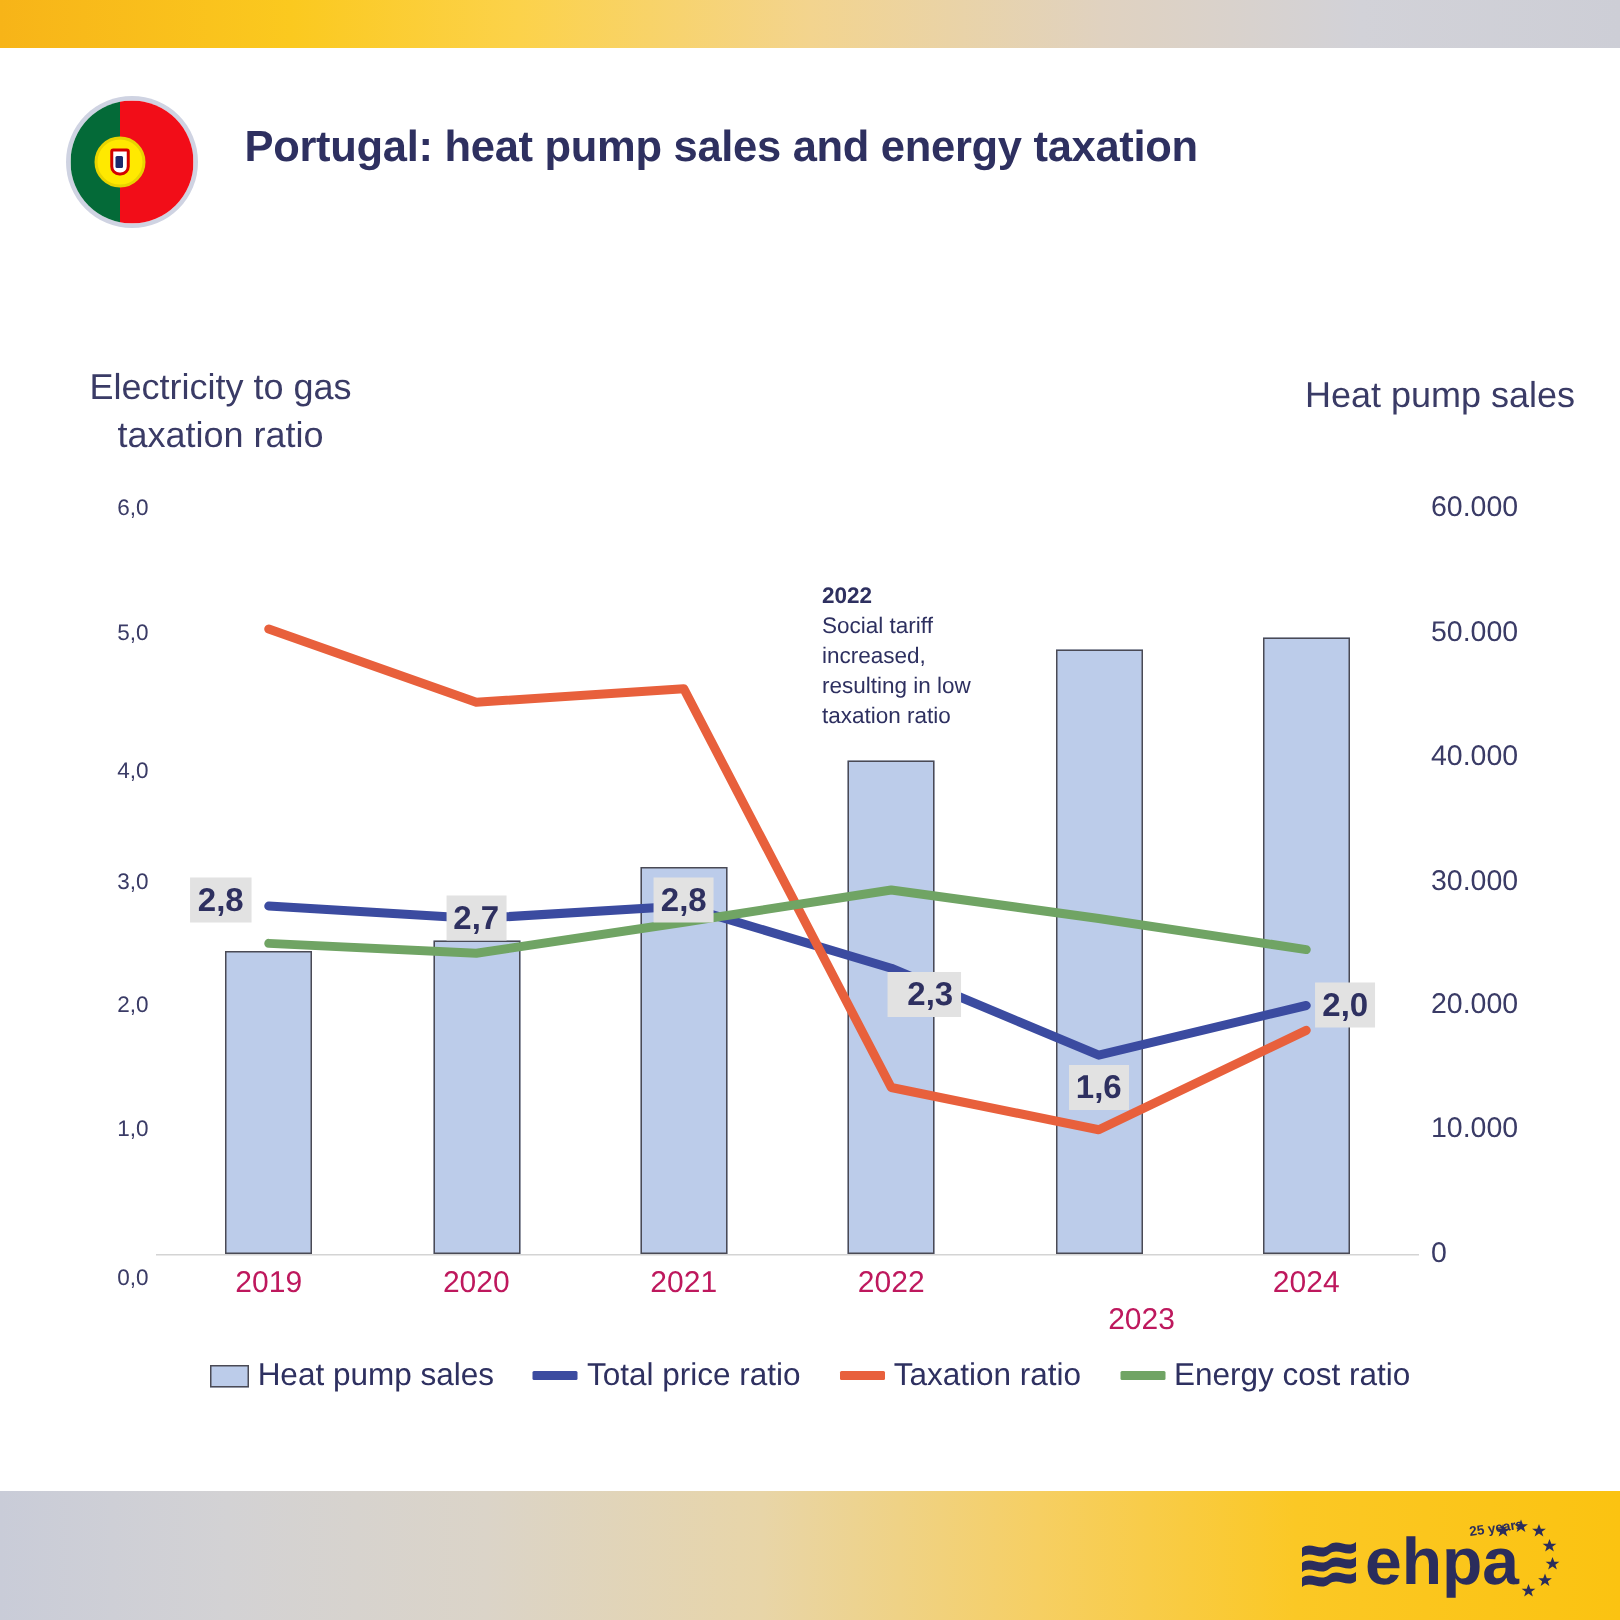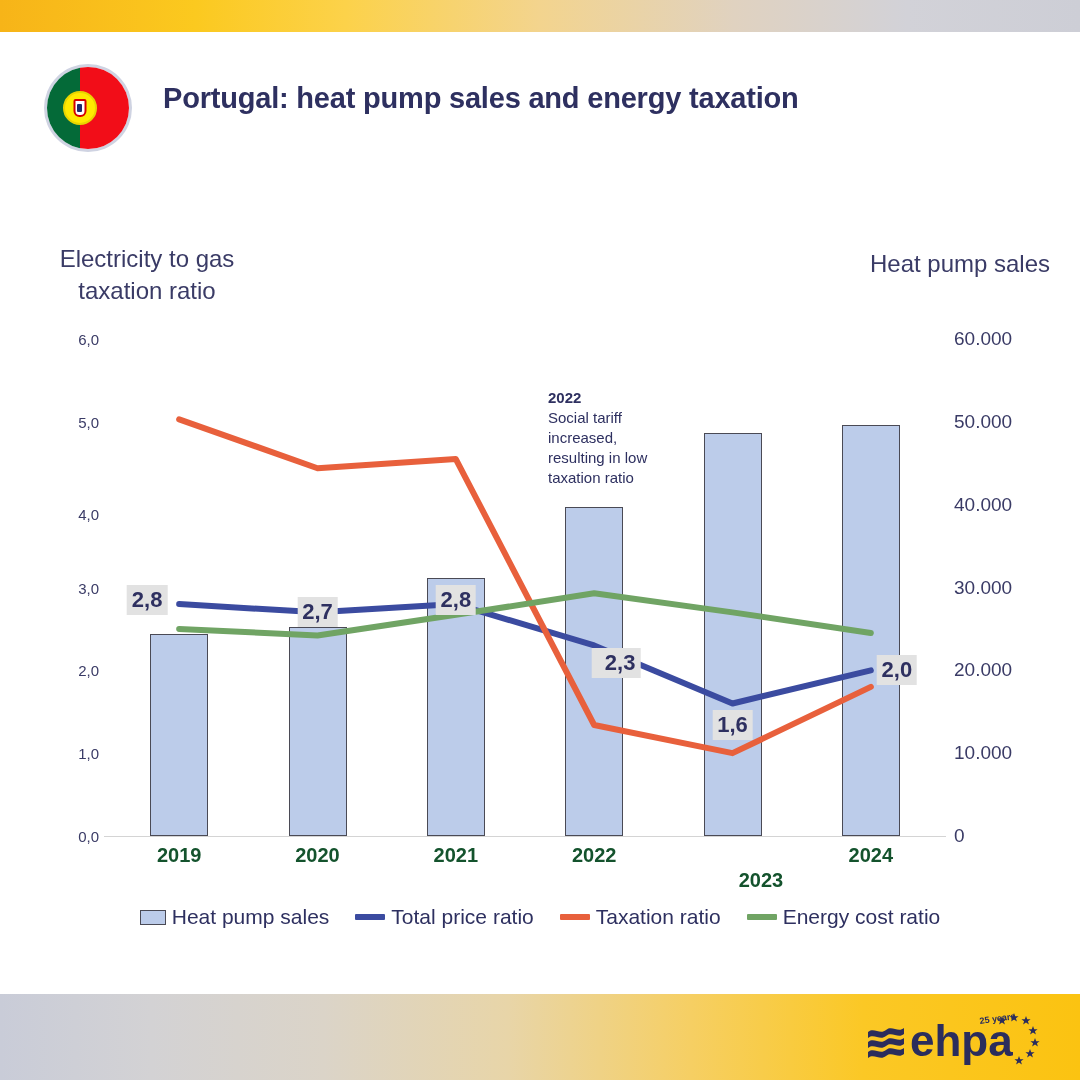--- a/index.html
+++ b/index.html
@@ -66,21 +66,21 @@
   }
   .axis-base{
     position:absolute;left:-6px;top:497px;width:842px;height:1px;background:#d4d4d4;
   }
   .bar{
     position:absolute;bottom:0;width:58px;
     background:#bcccea;border:1.4px solid #4a4a55;box-sizing:border-box;
   }
   .xlabel{
     position:absolute;top:505px;transform:translateX(-50%);
-    font-size:20px;font-weight:bold;color:#14532d;white-space:nowrap;
+    font-size:20px;font-weight:normal;color:#be185d;white-space:nowrap;
   }
   svg.lines{position:absolute;left:0;top:0;width:830px;height:497px;overflow:visible;}
   .dlabel{
     position:absolute;transform:translate(-50%,-50%);
     background:#e2e2e2;padding:2px 5px;
     font-size:22px;font-weight:bold;color:#2e3060;white-space:nowrap;
   }
   .annot{
     position:absolute;left:548px;top:388px;width:110px;
     font-size:15px;line-height:1.33;color:#2e3060;
@@ -111,21 +111,21 @@
 </div>
 
 <div class="title">Portugal: heat pump sales and energy taxation</div>
 
 <div class="axis-title-left">Electricity to gas taxation ratio</div>
 <div class="axis-title-right">Heat pump sales</div>
 
 <div id="plot">
   <div class="axis-base"></div>
   <div id="ticks-left">
-      <div class="tick-left" style="top: 497px;">0,0</div>
+      <div class="tick-left" style="top: 513px;">0,0</div>
       <div class="tick-left" style="top: 414.167px;">1,0</div>
       <div class="tick-left" style="top: 331.333px;">2,0</div>
       <div class="tick-left" style="top: 248.5px; text-align: center;">3,0</div>
       <div class="tick-left" style="top: 175px;">4,0</div>
       <div class="tick-left" style="top: 82.8333px;">5,0</div>
       <div class="tick-left" style="top: 0px;">6,0</div>
     </div>
   <div id="ticks-right">
       <div class="tick-right" style="top: 497px;">0</div>
       <div class="tick-right" style="top: 414.167px;">10.000</div>

